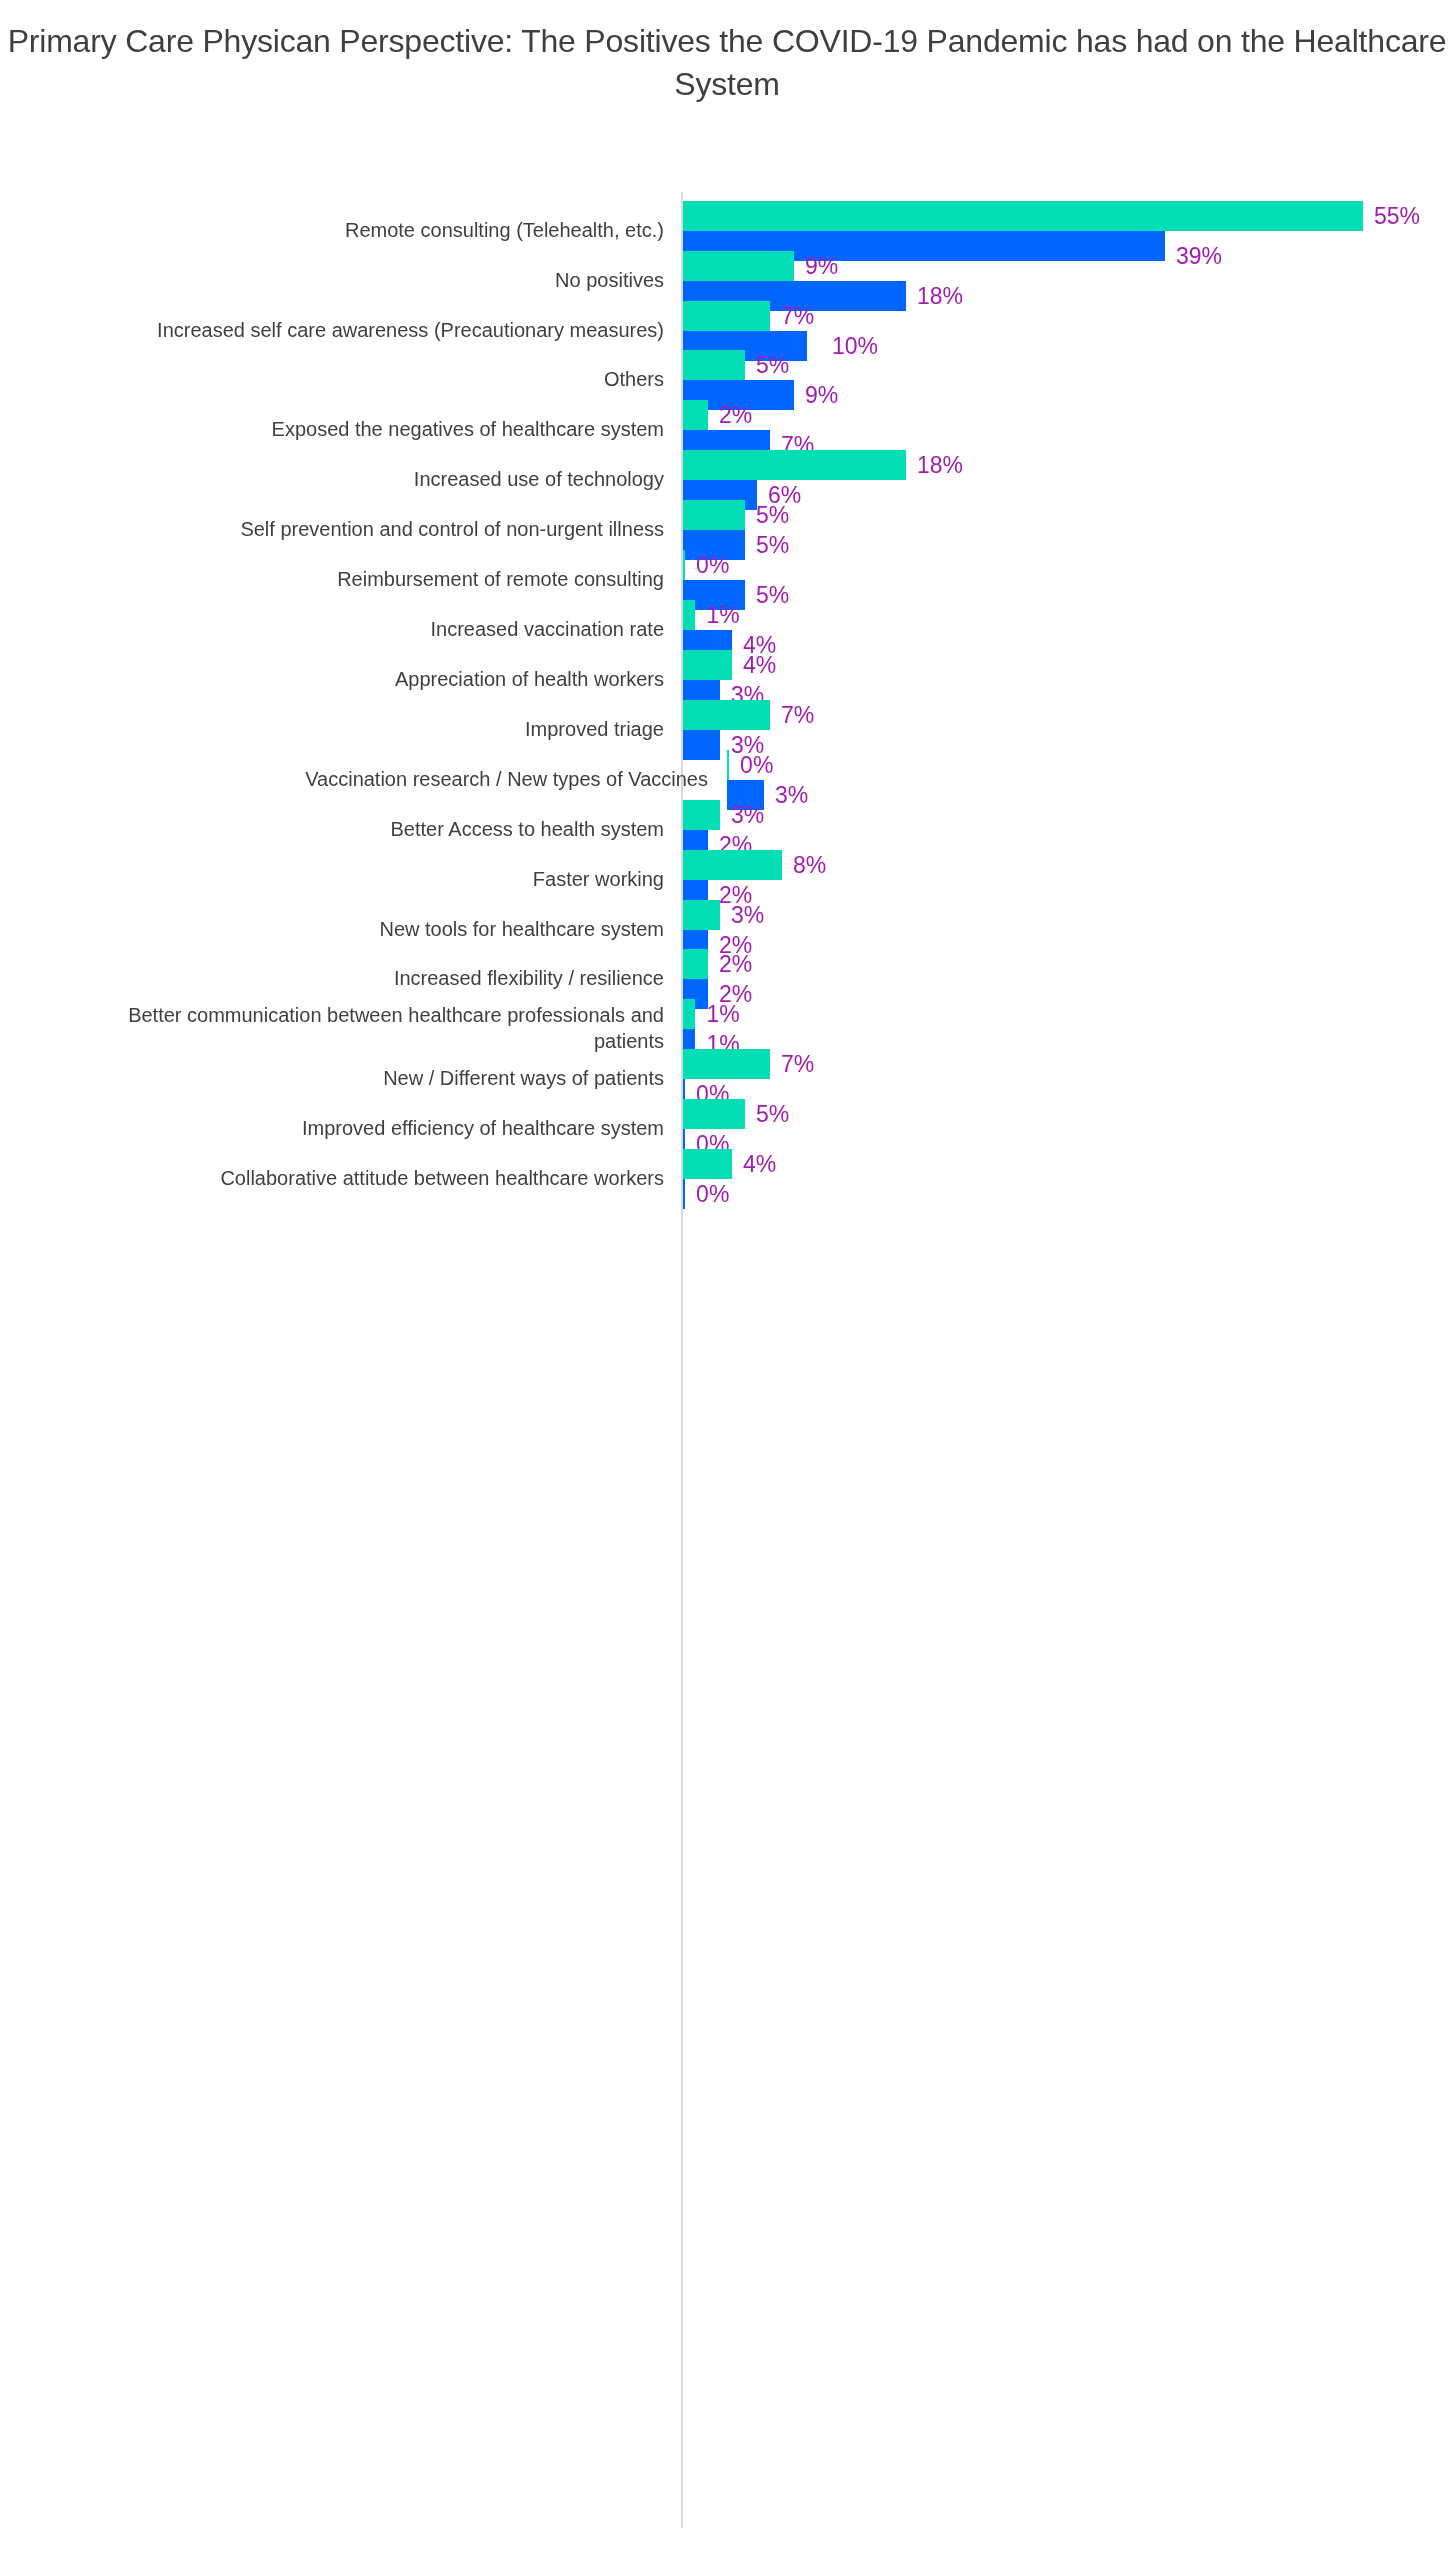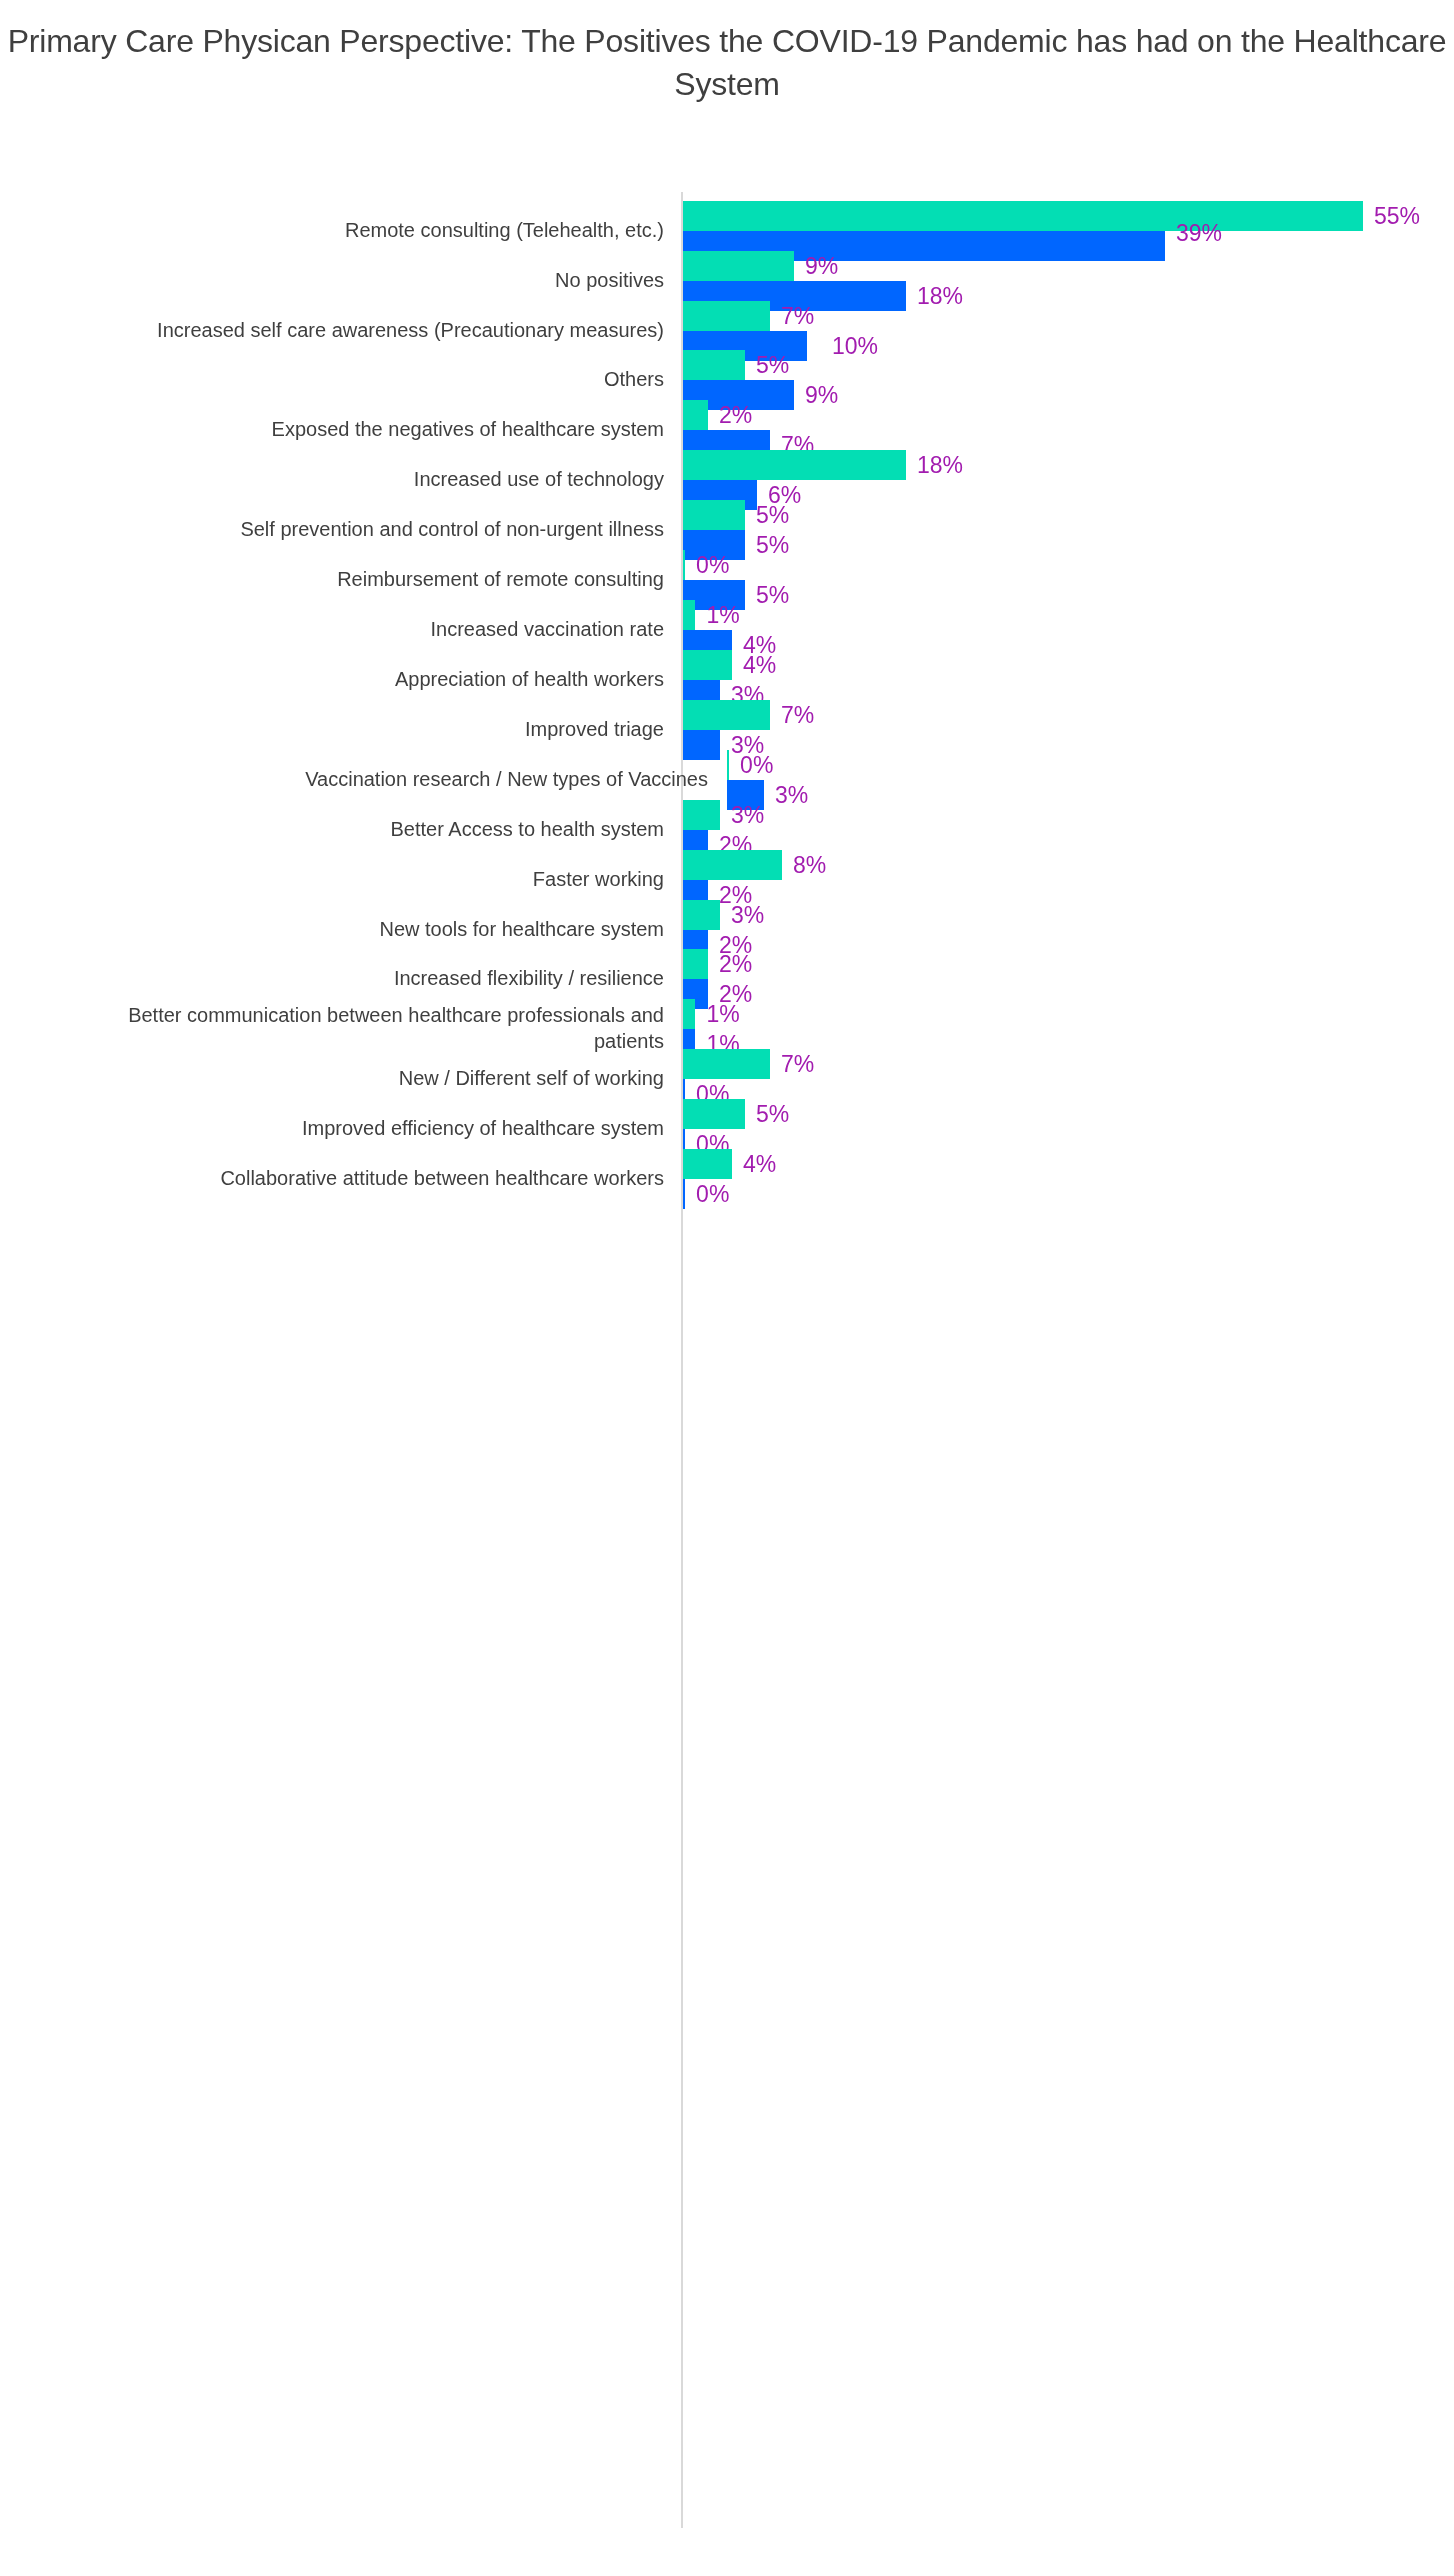--- a/index.html
+++ b/index.html
@@ -103,21 +103,21 @@
 
 <div id="plot-area">
   <div id="category-axis-line"></div>
   <div id="bar-groups">
       <div class="bar-group" style="top: 192px; height: 78px;">
         <div class="cat-label">Remote consulting  (Telehealth, etc.)</div>
         <div class="bars" style="height: 60px; top: 9.3px;">
           <div class="bar uk" style="width: 680px; height: 30px; top: 0px; background: rgb(3, 222, 180);"></div>
           <div class="bar-value" style="left: 680px; top: 15px;">55%</div>
           <div class="bar us" style="width: 482px; height: 30px; top: 30px; background: rgb(0, 102, 255);"></div>
-          <div class="bar-value" style="left: 482px; top: 32px;">39%</div>
+          <div class="bar-value" style="left: 482px; top: 55px;">39%</div>
         </div>
       </div>
       <div class="bar-group" style="top: 242px; height: 78px;">
         <div class="cat-label">No positives</div>
         <div class="bars" style="height: 60px; top: 9.3px;">
           <div class="bar uk" style="width: 111px; height: 30px; top: 0px; background: rgb(3, 222, 180);"></div>
           <div class="bar-value" style="left: 111px; top: 15px;">9%</div>
           <div class="bar us" style="width: 223px; height: 30px; top: 30px; background: rgb(0, 102, 255);"></div>
           <div class="bar-value" style="left: 223px; top: 45px;">18%</div>
         </div>
@@ -251,21 +251,21 @@
       <div class="bar-group" style="top: 990px; height: 78px;">
         <div class="cat-label">Better communication between healthcare professionals and patients</div>
         <div class="bars" style="height: 60px; top: 9.3px;">
           <div class="bar uk" style="width: 12.4px; height: 30px; top: 0px; background: rgb(3, 222, 180);"></div>
           <div class="bar-value" style="left: 12.4px; top: 15px;">1%</div>
           <div class="bar us" style="width: 12.4px; height: 30px; top: 30px; background: rgb(0, 102, 255);"></div>
           <div class="bar-value" style="left: 12.4px; top: 45px;">1%</div>
         </div>
       </div>
       <div class="bar-group" style="top: 1040px; height: 78px;">
-        <div class="cat-label">New / Different self of working</div>
+        <div class="cat-label">New / Different ways of patients</div>
         <div class="bars" style="height: 60px; top: 9.3px;">
           <div class="bar uk" style="width: 87px; height: 30px; top: 0px; background: rgb(3, 222, 180);"></div>
           <div class="bar-value" style="left: 87px; top: 15px;">7%</div>
           <div class="bar us" style="width: 2.1px; height: 30px; top: 30px; background: rgb(0, 102, 255);"></div>
           <div class="bar-value" style="left: 2.1px; top: 45px;">0%</div>
         </div>
       </div>
       <div class="bar-group" style="top: 1090px; height: 78px;">
         <div class="cat-label">Improved efficiency of healthcare system</div>
         <div class="bars" style="height: 60px; top: 9.3px;">

